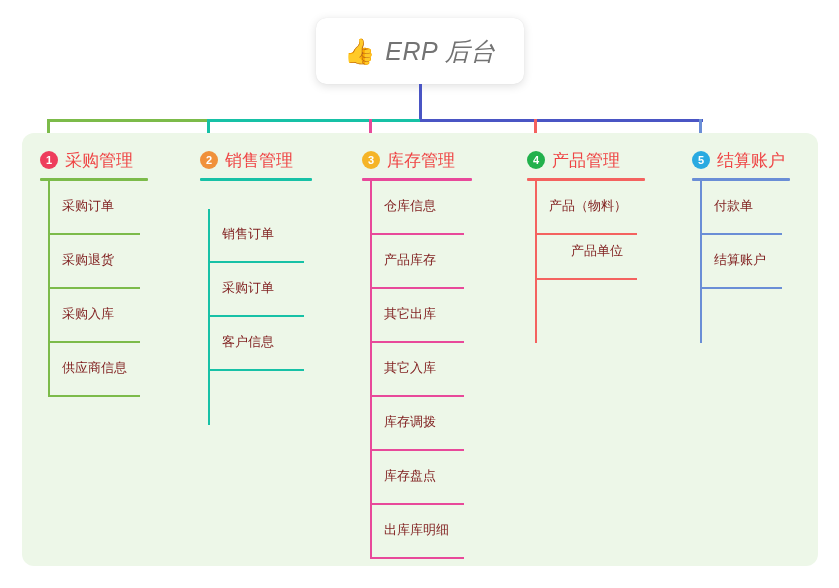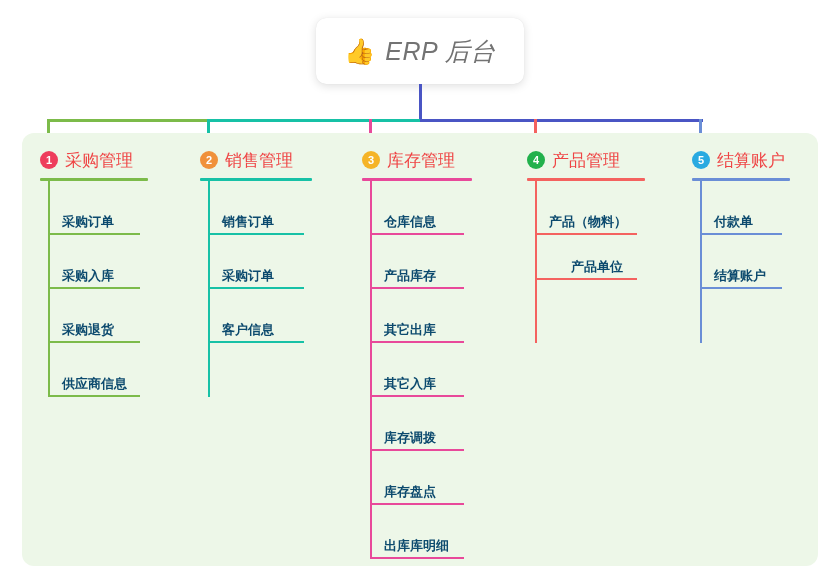--- a/index.html
+++ b/index.html
@@ -51,23 +51,22 @@
 
   
   .items { position: relative; margin-top: 0; }
   .spine { position: absolute; left: 8px; top: 0; width: 2px; }
   .item {
     position: relative;
     padding-left: 22px;
     display: flex; align-items: flex-end;
   }
   .item-label {
-    font-size: 13px; color: #0c4a6e; white-space: nowrap;
-    padding-bottom: 4px;
-    font-weight: bold;
+    font-size: 13px; color: #7f1d1d; white-space: nowrap;
+    padding-bottom: 20px;
   }
   .item-rule {
     position: absolute; left: 8px; bottom: 0; height: 2px;
   }
 </style>
 </head>
 <body>
 
 <div id="stage">
 
@@ -97,40 +96,40 @@
           <span class="col-title">采购管理</span>
         </div>
         <div class="col-rule" style="background: rgb(124, 187, 74); width: 108px;"></div>
         <div class="items" style="height: 216px;">
           <div class="spine" style="background: rgb(124, 187, 74); height: 216px;"></div>
           <div class="item" style="height: 54px;">
             <span class="item-label">采购订单</span>
             <div class="item-rule" style="background: rgb(124, 187, 74); width: 92px;"></div>
           </div>
           <div class="item" style="height: 54px;">
+            <span class="item-label">采购退货</span>
+            <div class="item-rule" style="background: rgb(124, 187, 74); width: 92px;"></div>
+          </div>
+          <div class="item" style="height: 54px;">
             <span class="item-label">采购入库</span>
-            <div class="item-rule" style="background: rgb(124, 187, 74); width: 92px;"></div>
-          </div>
-          <div class="item" style="height: 54px;">
-            <span class="item-label">采购退货</span>
             <div class="item-rule" style="background: rgb(124, 187, 74); width: 92px;"></div>
           </div>
           <div class="item" style="height: 54px; align-items: flex-end;">
             <span class="item-label">供应商信息</span>
             <div class="item-rule" style="background: rgb(124, 187, 74); width: 92px;"></div>
           </div>
         </div>
       </div>
       <div class="col" style="left: 200px;">
         <div class="col-head">
           <span class="badge" style="background: rgb(240, 145, 58);">2</span>
           <span class="col-title">销售管理</span>
         </div>
         <div class="col-rule" style="background: rgb(23, 193, 166); width: 112px;"></div>
-        <div class="items" style="height: 252px;">
+        <div class="items" style="height: 252px; margin-top: 28px;">
           <div class="spine" style="background: rgb(23, 193, 166); height: 216px;"></div>
           <div class="item" style="height: 54px;">
             <span class="item-label">销售订单</span>
             <div class="item-rule" style="background: rgb(23, 193, 166); width: 96px;"></div>
           </div>
           <div class="item" style="height: 54px;">
             <span class="item-label">采购订单</span>
             <div class="item-rule" style="background: rgb(23, 193, 166); width: 96px;"></div>
           </div>
           <div class="item" style="height: 54px;">

